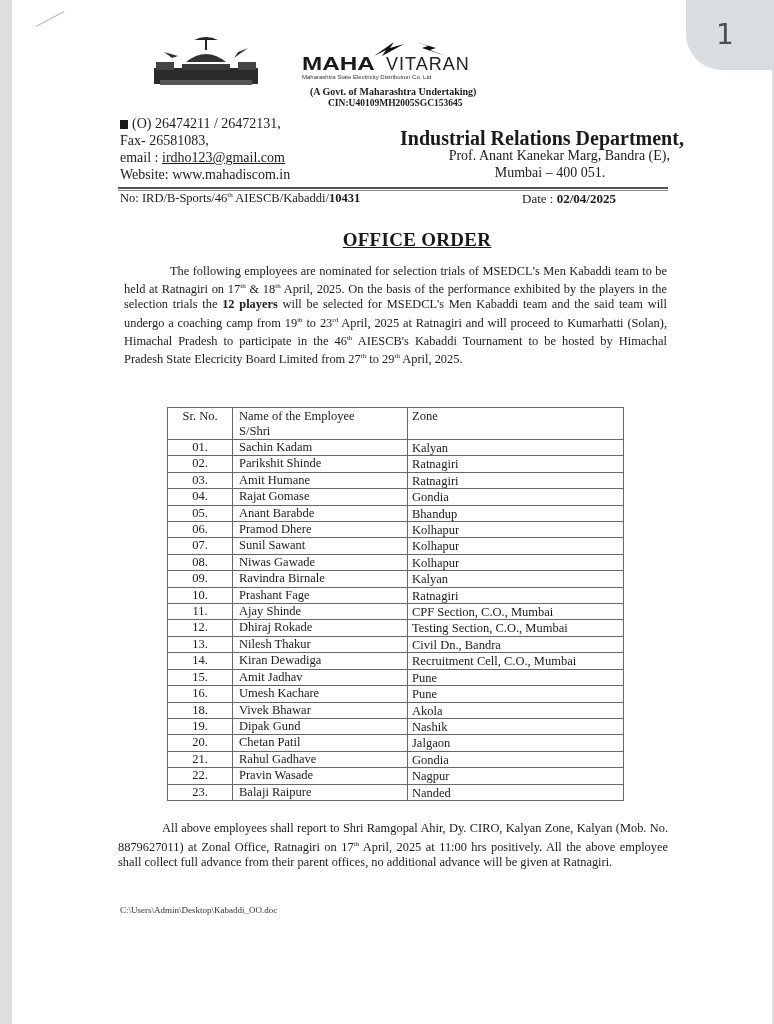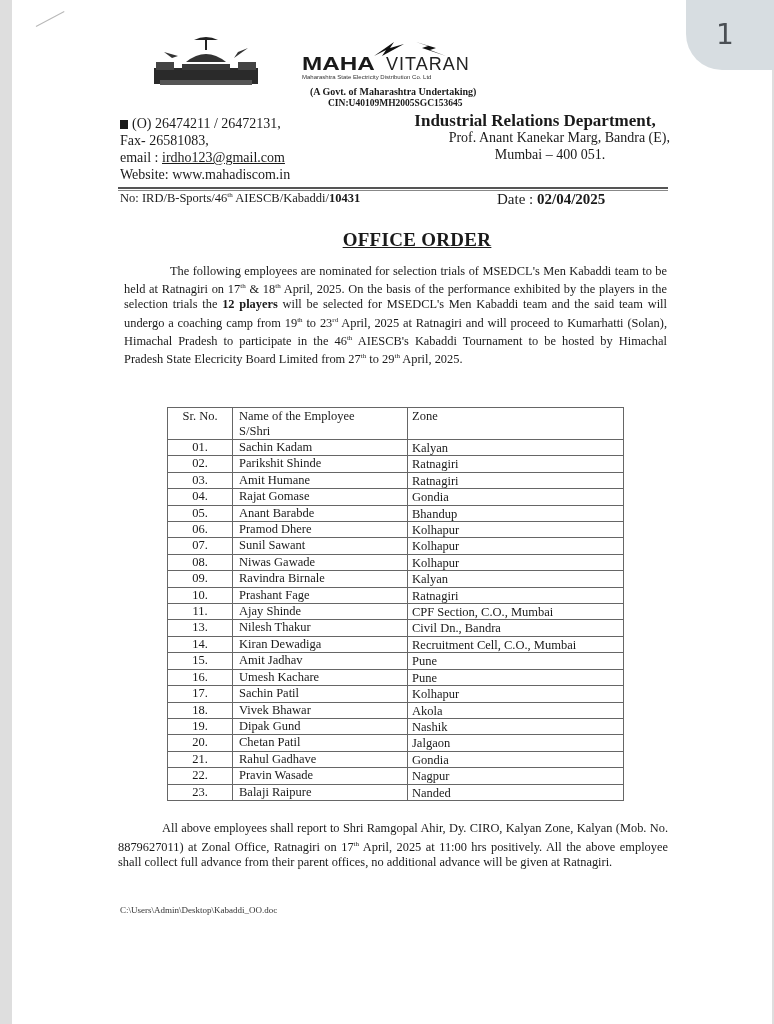--- a/index.html
+++ b/index.html
@@ -40,30 +40,30 @@
   }
   .govt { position:absolute; left:310px; top:86px; font-size:10px; font-weight:bold; white-space:nowrap; }
   .cin { position:absolute; left:328px; top:98px; font-size:9.5px; font-weight:bold; white-space:nowrap; }
 
   .contact { position:absolute; left:120px; top:115px; font-size:14px; line-height:17px; }
   .contact div { white-space:nowrap; }
   .phone-icon { display:inline-block; width:8px; height:9px; background:#1a1a1a; margin-right:4px; vertical-align:-1px; }
   .email-link { text-decoration:underline; }
 
   .dept { position:absolute; left:400px; top:112px; width:270px; text-align:right; font-size:14px; line-height:17px; }
-  .dept-title { font-weight:bold; font-size:17px; text-align:center; white-space:nowrap; }
+  .dept-title { font-weight:bold; font-size:20px; text-align:left; white-space:nowrap;margin-top:18px; }
   .dept-line { text-align:center; padding-left:30px; white-space:nowrap; }
   .dept-line.r { text-align:right; padding-left:0; }
 
   .rule1 { position:absolute; left:118px; top:187px; width:550px; height:2px; background:#555; }
   .rule2 { position:absolute; left:118px; top:190px; width:550px; height:1px; background:#888; }
 
   .ref { position:absolute; left:120px; top:191px; font-size:12.5px; white-space:nowrap; }
   .ref sup, .body sup, .closing sup { font-size:7px; vertical-align:5px; }
-  .date { position:absolute; left:497px; top:191px; font-size:15px; white-space:nowrap; }
+  .date { position:absolute; left:522px; top:191px; font-size:13px; white-space:nowrap; }
 
   .title {
     position:absolute; left:0; top:229px; width:774px; text-align:center;
     font-size:19px; font-weight:bold; text-decoration:underline; letter-spacing:0.3px;margin-left:30px;
   }
   .body {
     position:absolute; left:124px; top:264px; width:543px;
     font-size:12.4px; line-height:15.2px; text-align:justify; text-indent:46px;
   }
 
@@ -199,45 +199,45 @@
         <td class="c1">10.</td>
         <td class="c2">Prashant Fage</td>
         <td class="c3">Ratnagiri</td>
       </tr>
       <tr>
         <td class="c1">11.</td>
         <td class="c2">Ajay Shinde</td>
         <td class="c3">CPF Section, C.O., Mumbai</td>
       </tr>
       <tr>
+        <td class="c1">12.</td>
+        <td class="c2">Dhiraj Rokade</td>
+        <td class="c3">Testing Section, C.O., Mumbai</td>
+      </tr>
+      <tr>
         <td class="c1">13.</td>
         <td class="c2">Nilesh Thakur</td>
         <td class="c3">Civil Dn., Bandra</td>
       </tr>
       <tr>
         <td class="c1">14.</td>
         <td class="c2">Kiran Dewadiga</td>
         <td class="c3">Recruitment Cell, C.O., Mumbai</td>
       </tr>
       <tr>
         <td class="c1">15.</td>
         <td class="c2">Amit Jadhav</td>
         <td class="c3">Pune</td>
       </tr>
       <tr>
         <td class="c1">16.</td>
         <td class="c2">Umesh Kachare</td>
         <td class="c3">Pune</td>
       </tr>
       <tr>
-        <td class="c1">17.</td>
-        <td class="c2">Sachin Patil</td>
-        <td class="c3">Kolhapur</td>
-      </tr>
-      <tr>
         <td class="c1">18.</td>
         <td class="c2">Vivek Bhawar</td>
         <td class="c3">Akola</td>
       </tr>
       <tr>
         <td class="c1">19.</td>
         <td class="c2">Dipak Gund</td>
         <td class="c3">Nashik</td>
       </tr>
       <tr>

